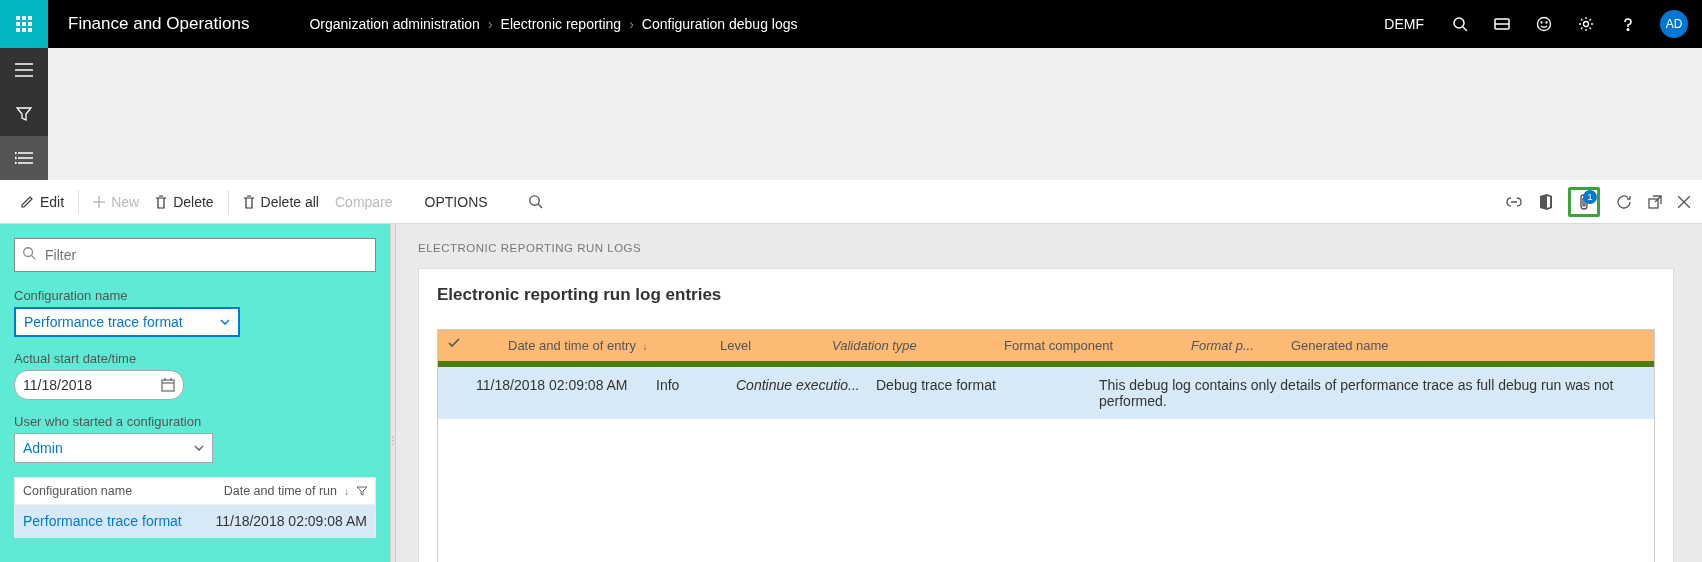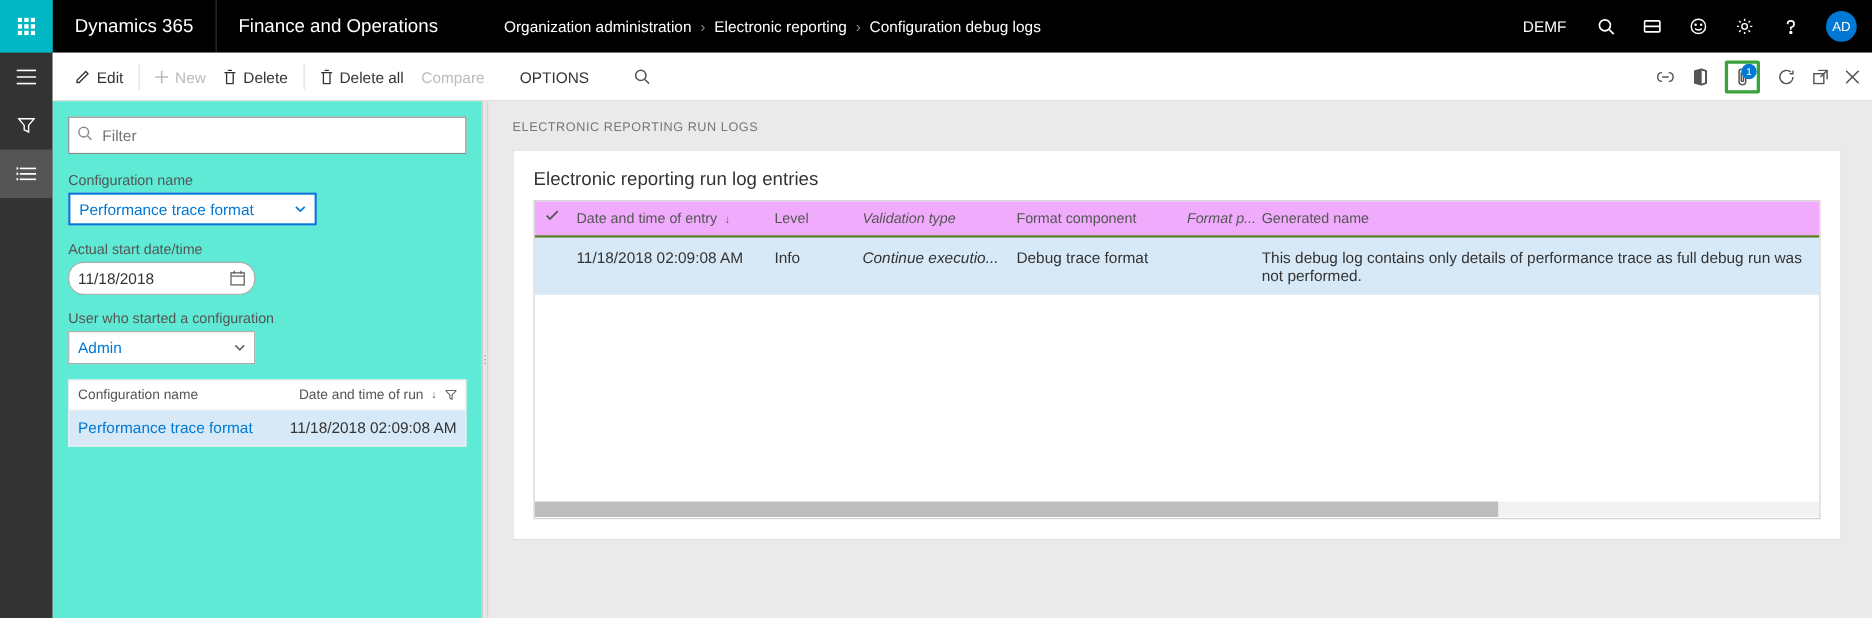--- a/index.html
+++ b/index.html
@@ -11,21 +11,21 @@
 .app-title { padding: 0 20px; font-size: 17px; font-weight: 400; border-right: 1px solid #333; height: 48px; display: flex; align-items: center; }
 .module-title { padding: 0 20px; font-size: 17px; font-weight: 300; }
 .breadcrumb { margin-left: 40px; display: flex; align-items: center; gap: 8px; font-size: 14px; flex: 1; }
 .breadcrumb .sep { color: #888; }
 .top-right { display: flex; align-items: center; gap: 22px; padding-right: 14px; }
 .top-icon { width: 20px; height: 20px; display: flex; align-items: center; justify-content: center; color: #fff; font-size: 16px; }
 .company-code { font-size: 14px; margin-right: 4px; }
 .avatar { width: 28px; height: 28px; border-radius: 50%; background: #0078d4; color: #fff; display: flex; align-items: center; justify-content: center; font-size: 12px; }
 
 
-.main-wrap { display: flex; height: calc(562px - 48px); }
+.main-wrap { display: flex; height: calc(562px - 48px); flex-direction: column; }
 .left-rail { width: 48px; background: #333; display: flex; flex-direction: column; align-items: center; }
 .rail-item { width: 48px; height: 44px; display: flex; align-items: center; justify-content: center; color: #fff; font-size: 16px; }
 .rail-item.active { background: #555; }
 
 
 .action-bar { height: 44px; background: #fff; border-bottom: 1px solid #ddd; display: flex; align-items: center; padding: 0 12px; }
 .action-btn { display: inline-flex; align-items: center; padding: 4px 8px; gap: 6px; font-size: 14px; color: #333; cursor: pointer; }
 .action-btn.disabled { color: #bbb; }
 .action-sep { width: 1px; height: 24px; background: #e0e0e0; margin: 0 6px; }
 .action-right { margin-left: auto; display: flex; align-items: center; gap: 16px; }
@@ -42,38 +42,38 @@
 
 .filter-panel { width: 390px; padding: 14px 14px 14px 14px; background: #5eead4; overflow-y: auto; }
 .filter-input { width: 100%; height: 34px; border: 1px solid #888; padding: 0 8px 0 30px; font-size: 14px; background: #fff; }
 .filter-input-wrap { position: relative; margin-bottom: 16px; }
 .filter-input-wrap .search-glyph { position: absolute; left: 8px; top: 8px; color: #888; }
 .field-label { font-size: 13px; color: #555; margin-bottom: 4px; }
 .field-control { height: 30px; border: 1px solid #aaa; background: #fff; padding: 0 8px; display: flex; align-items: center; justify-content: space-between; font-size: 14px; margin-bottom: 14px; }
 .field-control.selected { border: 2px solid #0078d4; color: #0078d4; width: 226px; }
 .field-control.date { width: 170px; position: relative; border-radius: 14px; }
 .field-control.date .cal-icon { color: #666; }
-.field-control.user { width: 170px; color: #0078d4; }
+.field-control.user { width: 199px; color: #0078d4; }
 
 
 .list-panel { margin-top: 10px; background: #fff; border: 1px solid #e9e9e9; }
 .list-header { display: flex; padding: 6px 8px; font-size: 12.5px; color: #555; border-bottom: 1px solid #eee; }
 .list-header .col1 { flex: 1; }
 .list-header .col2 { display: flex; align-items: center; gap: 4px; }
 .list-row { display: flex; padding: 8px; font-size: 14px; background: #d7e9f7; }
 .list-row .col1 { flex: 1; color: #0078d4; }
 .list-row .col2 { color: #333; }
 
 
 .detail-panel { flex: 1; padding: 18px 28px 18px 22px; background: #eaeaea; overflow: hidden; }
 .section-label { font-size: 11.5px; letter-spacing: 0.5px; color: #777; text-transform: uppercase; margin-bottom: 14px; }
 .card { background: #fff; border: 1px solid #ddd; padding: 16px 18px 18px 18px; }
-.card-title { font-size: 17px; font-weight: 400; color: #333; margin-bottom: 9px; }
+.card-title { font-size: 17px; font-weight: 700; color: #333; margin-bottom: 24px; }
 .grid { border: 1px solid #ccc; height: 290px; overflow-x: auto; overflow-y: hidden; }
-.grid-header { display: flex; padding: 8px 10px; font-size: 13px; color: #555; border-bottom: 2px solid #4d7c0f; background: #f0abfc; min-width: 1000px; }
+.grid-header { display: flex; padding: 8px 10px; font-size: 13px; color: #555; border-bottom: 6px solid #4d7c0f; background: #fdba74; min-width: 1000px; gap: 32px; }
 .grid-row { display: flex; padding: 10px 10px; font-size: 14px; background: #d7e9f7; min-width: 1000px; align-items: flex-start; }
 .gc-check { width: 28px; flex-shrink: 0; }
 .gc-date { width: 180px; flex-shrink: 0; }
 .gc-level { width: 80px; flex-shrink: 0; }
 .gc-valid { width: 140px; flex-shrink: 0; white-space: nowrap; overflow: hidden; text-overflow: ellipsis; font-style: italic; }
 .gc-fmt { width: 155px; flex-shrink: 0; }
 .gc-path { width: 68px; flex-shrink: 0; white-space: nowrap; overflow: hidden; text-overflow: ellipsis; font-style: italic; }
 .gc-gen { flex: 1; min-width: 320px; }
 .sort-arrow { font-size: 10px; color: #666; margin-left: 3px; }
 .filter-glyph { font-size: 11px; color: #666; margin-left: 4px; }
@@ -93,21 +93,20 @@
         <rect x="6" y="0" width="4" height="4"></rect>
         <rect x="12" y="0" width="4" height="4"></rect>
         <rect x="0" y="6" width="4" height="4"></rect>
         <rect x="6" y="6" width="4" height="4"></rect>
         <rect x="12" y="6" width="4" height="4"></rect>
         <rect x="0" y="12" width="4" height="4"></rect>
         <rect x="6" y="12" width="4" height="4"></rect>
         <rect x="12" y="12" width="4" height="4"></rect>
       </svg>
   </div>
-  <div class="app-title">Dynamics 365</div>
   <div class="module-title">Finance and Operations</div>
   <div class="breadcrumb">
     <span>Organization administration</span>
     <span class="sep">›</span>
     <span>Electronic reporting</span>
     <span class="sep">›</span>
     <span>Configuration debug logs</span>
   </div>
   <div class="top-right">
     <span class="company-code">DEMF</span>

